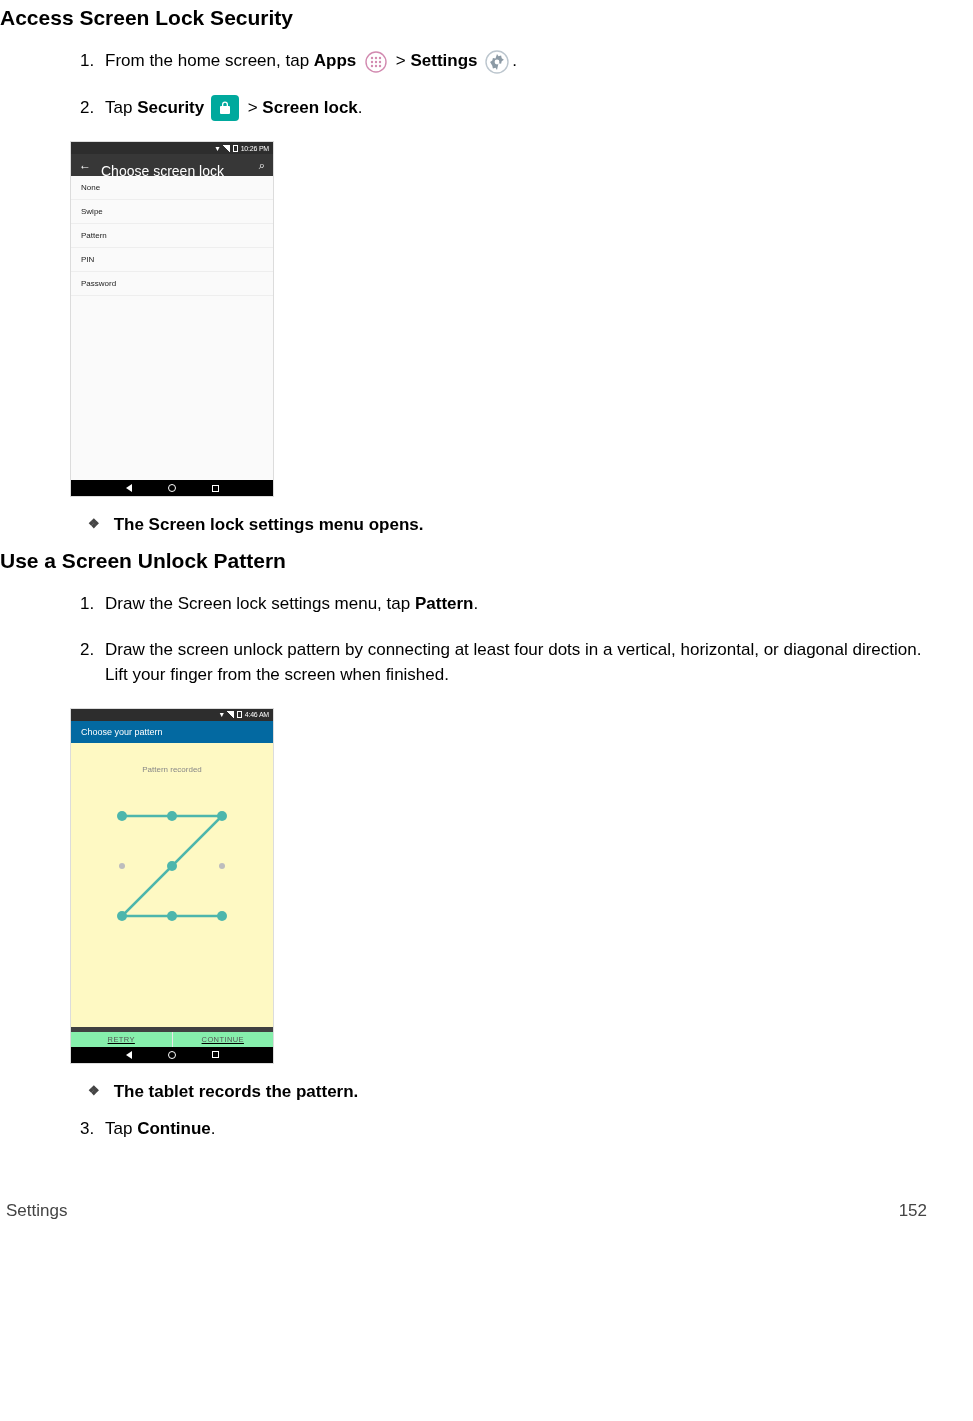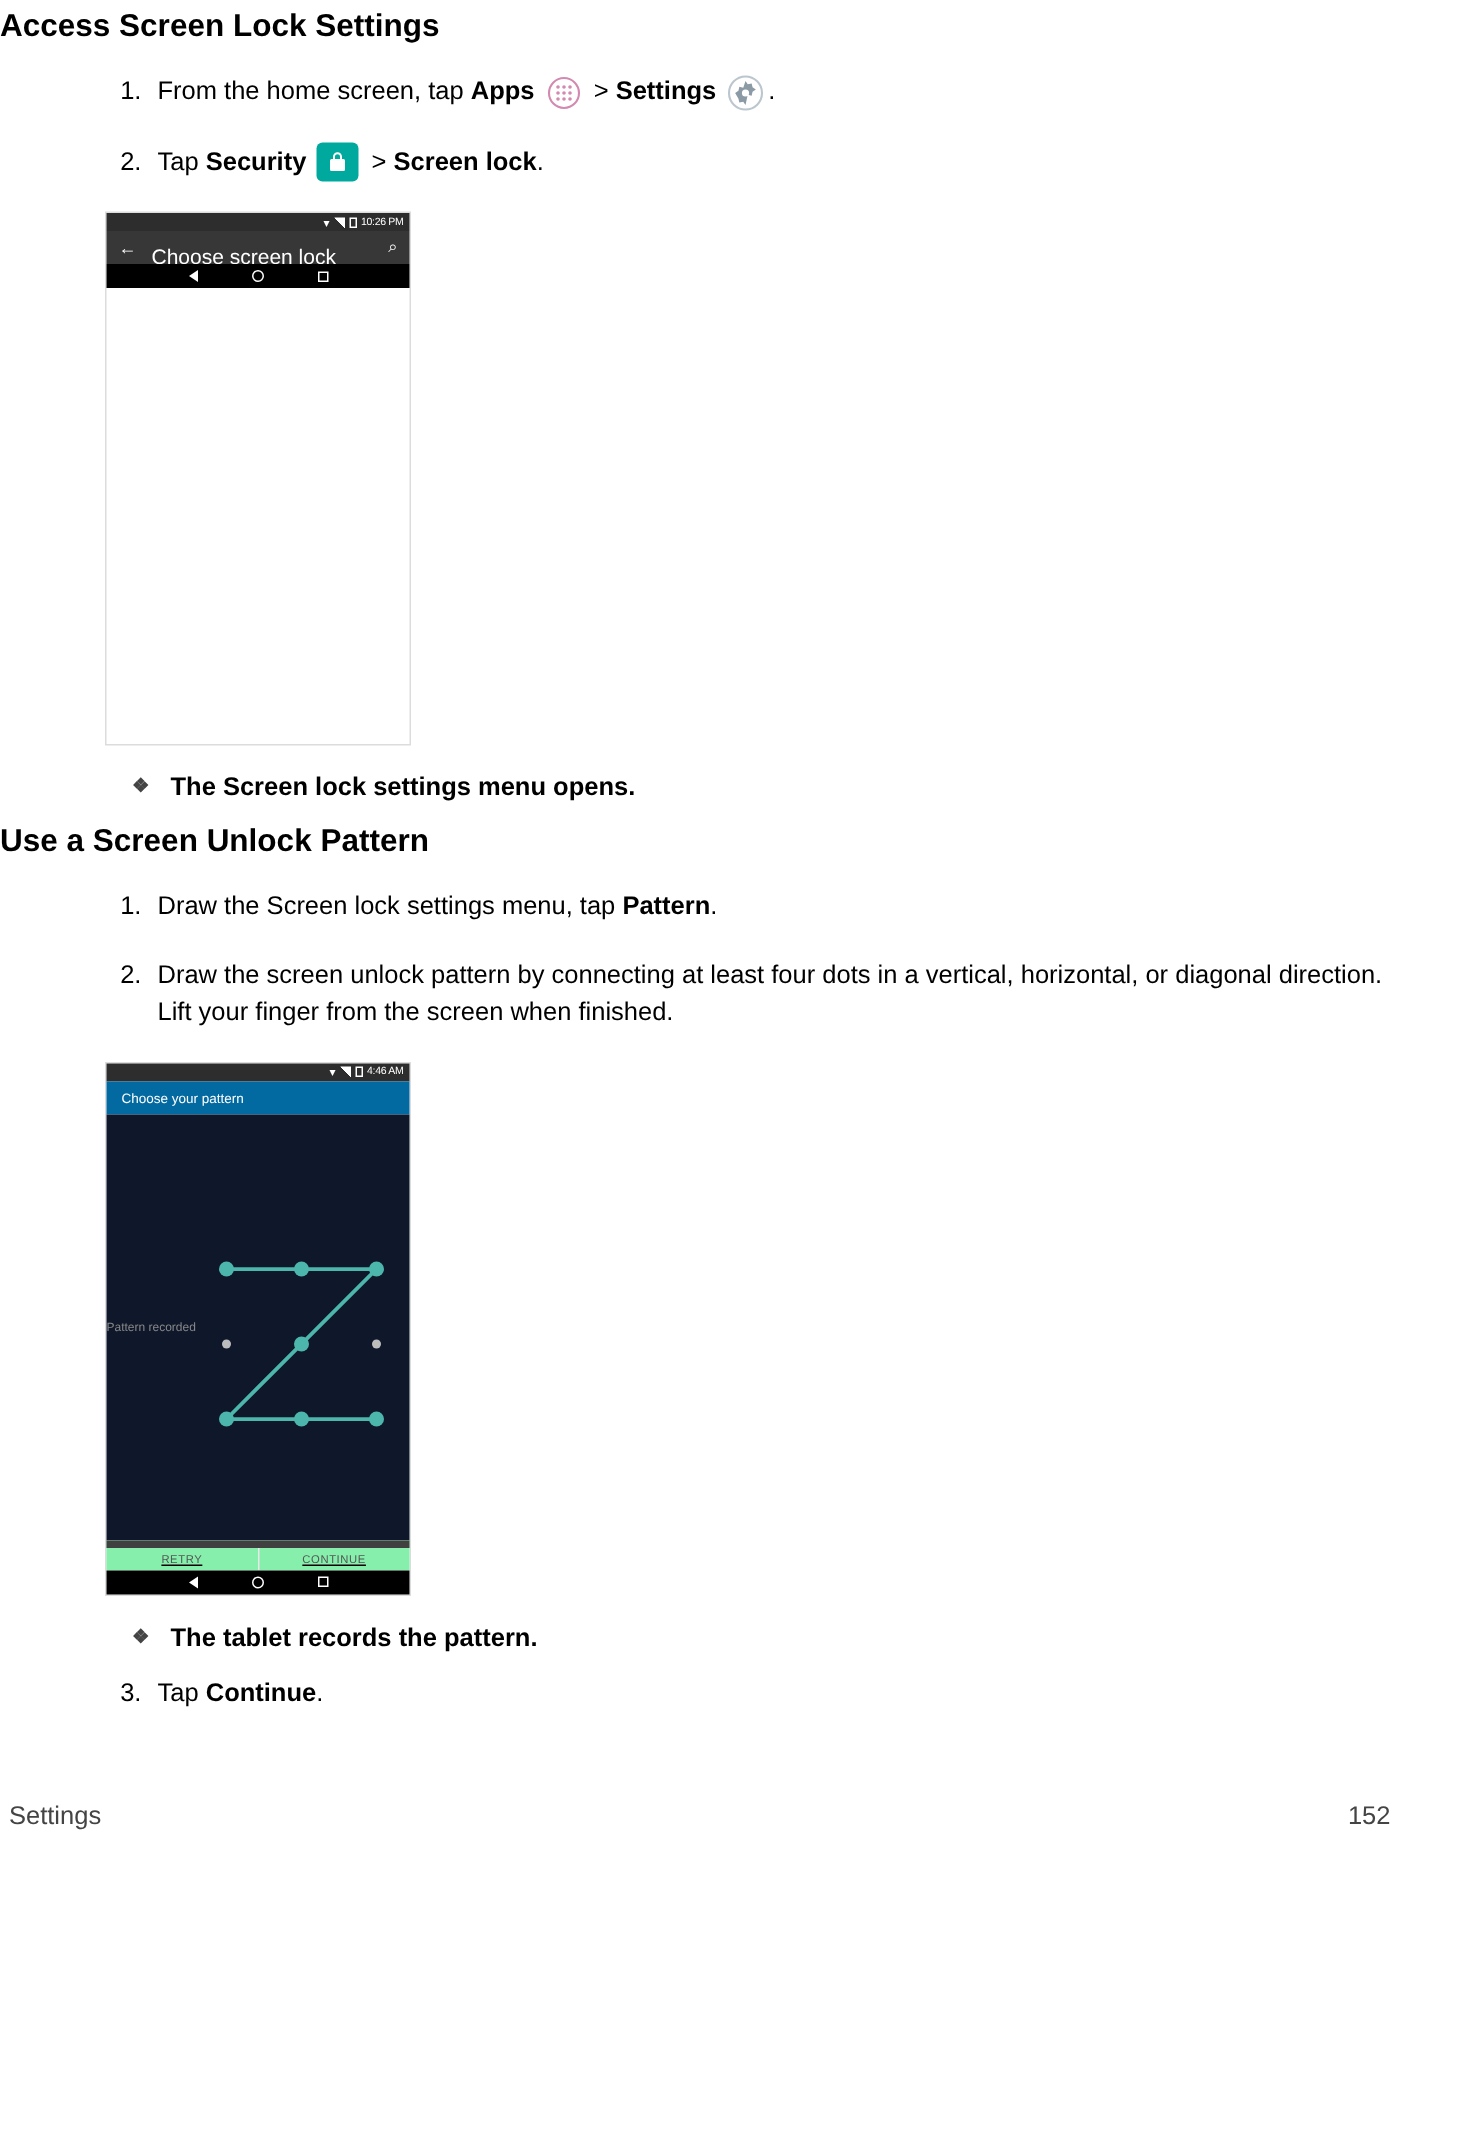--- a/index.html
+++ b/index.html
@@ -78,21 +78,21 @@
   .nav-tri { width:0; height:0; border-top:4px solid transparent; border-bottom:4px solid transparent; border-right:6px solid #fff; }
   .nav-circ { width:8px; height:8px; border:1px solid #fff; border-radius:50%; }
   .nav-sq { width:7px; height:7px; border:1px solid #fff; }
 
   
   .choose-bar {
     background: #0369a1; color: #fff; height: 22px;
     display: flex; align-items: center; padding: 0 10px;
     font-size: 9px; font-weight: 500;
   }
-  .pattern-body { background: #0f172a; flex: 1; display: flex; flex-direction: row; align-items: center; padding-top: 22px;}
+  .pattern-body { background: #fef9c3; flex: 1; display: flex; flex-direction: column; align-items: center; padding-top: 22px;}
   .pattern-msg { font-size: 8px; color: #888; margin-bottom: 22px;}
   .pattern-grid { position: relative; width: 140px; height: 140px; }
   .pattern-grid svg { position: absolute; top:0; left:0; }
   .action-row {
     display: flex; border-top: 5px solid #404040; background: #86efac;
     height: 20px;
     text-decoration: underline;
   }
   .action-row div {
     flex: 1; text-align: center; font-size: 7.5px; color: #555;
@@ -102,21 +102,21 @@
   .action-row div:first-child { border-right: 1px solid #e8e8e8;}
 
   .footer {
     display: flex; justify-content: space-between;
     font-size: 17px; color: #444; padding: 40px 6px 0 6px;
   }
 </style>
 </head>
 <body>
 
-<h2>Access Screen Lock Settings</h2>
+<h2>Access Screen Lock Security</h2>
 
 <ol>
   <li>
     <span>From the home screen, tap </span><b>Apps</b>
     <span class="inline-icon">
       <svg class="apps-icon-svg" width="24" height="24" viewBox="0 0 24 24">
         <circle class="outer" cx="12" cy="12" r="10"></circle>
         <circle class="dot" cx="8" cy="8" r="1.2"></circle>
           <circle class="dot" cx="12" cy="8" r="1.2"></circle>
           <circle class="dot" cx="16" cy="8" r="1.2"></circle>
@@ -150,20 +150,27 @@
   <div class="statusbar">
     <span>▾</span>
     <span class="sig"></span>
     <span class="batt"></span>
     <span class="time">10:26 PM</span>
   </div>
   <div class="appbar">
     <span class="back">←</span>
     <span class="title">Choose screen lock</span>
     <span class="search">⌕</span>
+  </div>
+  <div class="list-area">
+    <div class="list-row">None</div>
+    <div class="list-row">Swipe</div>
+    <div class="list-row">Pattern</div>
+    <div class="list-row">PIN</div>
+    <div class="list-row">Password</div>
   </div>
   <div class="navbar">
     <span class="nav-tri"></span>
     <span class="nav-circ"></span>
     <span class="nav-sq"></span>
   </div>
 </div>
 
 <ul class="result-list">
   <li><span>The Screen lock settings menu opens.</span></li>

